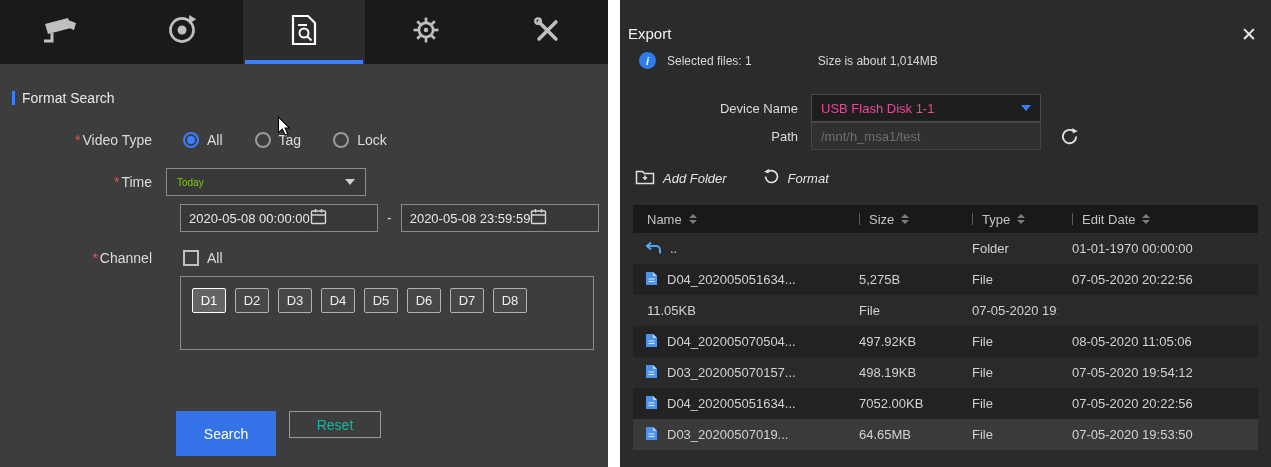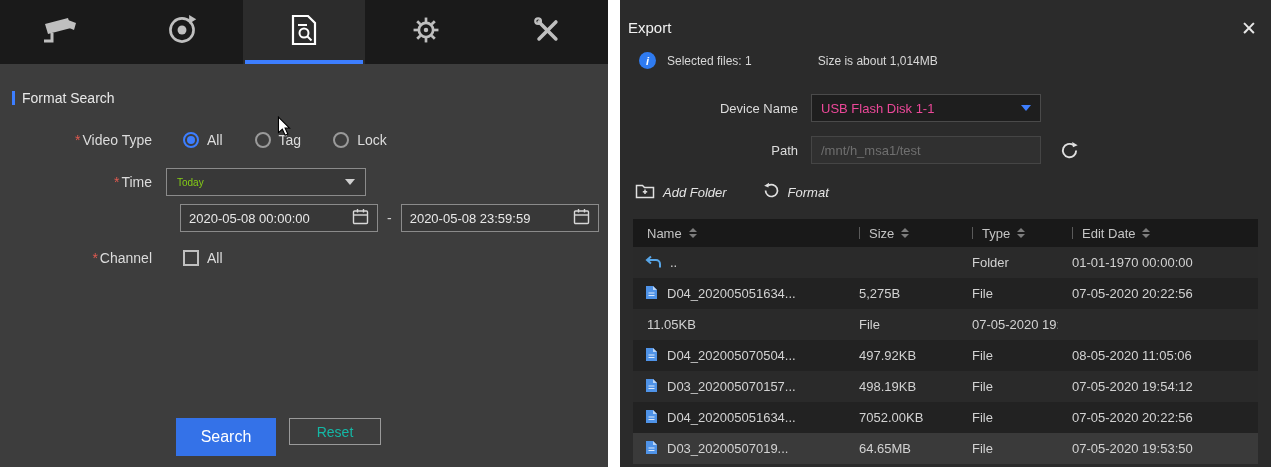--- a/index.html
+++ b/index.html
@@ -42,68 +42,68 @@
   .select {
     width:200px; height:28px; background:#383838; border:1px solid #8b8b8b;
     display:flex; align-items:center; justify-content:space-between;
     padding:0 10px; cursor:pointer; color:#84cc16; font-size:10px;
   }
   .chev { width:0; height:0; border-left:5px solid transparent; border-right:5px solid transparent; border-top:6px solid #cfcfcf; }
   .chev.blue { border-top-color:#3d7eff; }
   .row-dates { margin-top:8px; padding-left:180px; display:flex; align-items:center; }
   .datefield {
     width:198px; height:28px; background:#383838; border:1px solid #8b8b8b;
-    display:flex; align-items:center; justify-content:space-between;
+    display:flex; align-items:center; justify-content:flex-start;
     padding:0 8px; font-size:13px; color:#e8e8e8; cursor:pointer;
   }
   .date-sep { margin:0 9px; color:#cfcfcf; }
   .row-channel { margin-top:18px; }
   .check-group { display:flex; align-items:center; padding-left:17px; }
   .checkbox { width:16px; height:16px; border:2px solid #c0c0c0; margin-right:8px; background:transparent; }
   .chan-box { margin:10px 0 0 180px; width:414px; height:74px; border:1px solid #8b8b8b; padding:11px 0 0 11px; }
   .chan-list { display:flex; gap:9px; }
   .chan {
     width:34px; height:25px; border:1px solid #b2b2b2; border-radius:2px;
     display:flex; align-items:center; justify-content:center;
     font-size:13px; color:#eee; background:#474747; cursor:pointer;
   }
   .chan.selected { background:#646464; border-color:#ffffff; color:#fff; }
   .btn-row { margin-top:auto; margin-bottom:11px; margin-left:176px; display:flex; gap:13px; }
   .btn-primary {
-    width:100px; height:38px; background:#3472e8; color:#fff; border:none;
-    font-size:16px; font-family:"Liberation Sans", sans-serif; cursor:pointer;
+    width:100px; height:45px; background:#3472e8; color:#fff; border:none;
+    font-size:14px; font-family:"Liberation Sans", sans-serif; cursor:pointer;
   }
   .btn-secondary {
     width:92px; height:27px; background:transparent; color:#14b8a6; border:1px solid #9a9a9a;
     font-size:14px; font-family:"Liberation Sans", sans-serif; cursor:pointer;
   }
   .cursor { position:absolute; left:277px; top:116px; pointer-events:none; z-index:10; }
 
   
   .divider { width:12px; background:#ffffff; flex-shrink:0; }
 
   
   .right-panel {
     width:651px; height:467px; background:#2b2b2b; position:relative;
     color:#ddd; overflow:hidden; display:flex; flex-direction:column;
   }
-  .dlg-head { display:flex; justify-content:space-between; align-items:flex-start; padding:19px 14px 0 8px; height:26px; flex-shrink:0; }
+  .dlg-head { display:flex; justify-content:space-between; align-items:flex-start; padding:25px 14px 0 8px; height:26px; flex-shrink:0; }
   .dlg-title { font-size:15px; color:#f2f2f2; }
   .dlg-close { font-size:19px; color:#e8e8e8; cursor:pointer; line-height:1; }
   .info-row { margin-top:26px; padding-left:19px; display:flex; align-items:center; flex-shrink:0; }
   .info-icon {
     width:17px; height:17px; border-radius:50%; background:#2f7bf0; color:#fff;
     display:inline-flex; align-items:center; justify-content:center;
     font-size:11px; font-style:italic; font-weight:bold; flex-shrink:0;
   }
   .info-text { font-size:12px; color:#d8d8d8; margin-left:11px; }
   .info-text.size { margin-left:66px; }
   .fieldrow { display:flex; align-items:center; flex-shrink:0; }
   .fieldrow.device { margin-top:25px; }
-  .fieldrow.path { margin-top:14px; }
+  .fieldrow.path { }
   .flabel { width:191px; text-align:right; padding-right:13px; font-size:13px; color:#dcdcdc; flex-shrink:0; }
   .dropdown {
     width:230px; height:28px; background:#1e1e1e; border:1px solid #4a4a4a;
     display:flex; align-items:center; justify-content:space-between;
     padding:0 9px; font-size:13px; color:#ec4899; cursor:pointer;
   }
   .input.disabled {
     width:230px; height:28px; background:#303030; border:1px solid #454545;
     display:flex; align-items:center; padding:0 9px; font-size:13px; color:#6f6f6f;
   }
@@ -254,20 +254,32 @@
       </div>
 
       <div class="form-row row-channel">
         <div class="form-label"><span class="req">*</span><span>Channel</span></div>
         <label class="check-group">
           <span class="checkbox"></span>
           <span>All</span>
         </label>
       </div>
 
+      <div class="chan-box">
+        <div class="chan-list">
+          <div class="chan selected">D1</div>
+          <div class="chan">D2</div>
+          <div class="chan">D3</div>
+          <div class="chan">D4</div>
+          <div class="chan">D5</div>
+          <div class="chan">D6</div>
+          <div class="chan">D7</div>
+          <div class="chan">D8</div>
+        </div>
+      </div>
 
       <div class="btn-row">
         <button class="btn-primary">Search</button>
         <button class="btn-secondary">Reset</button>
       </div>
     </div>
 
     <span class="cursor">
       <svg width="14" height="21" viewBox="0 0 12 19">
         <polygon points="1,1 1,15 4.5,12 7,17.5 9.5,16.3 7,11 11,11" fill="#ffffff" stroke="#000000" stroke-width="1"></polygon>

